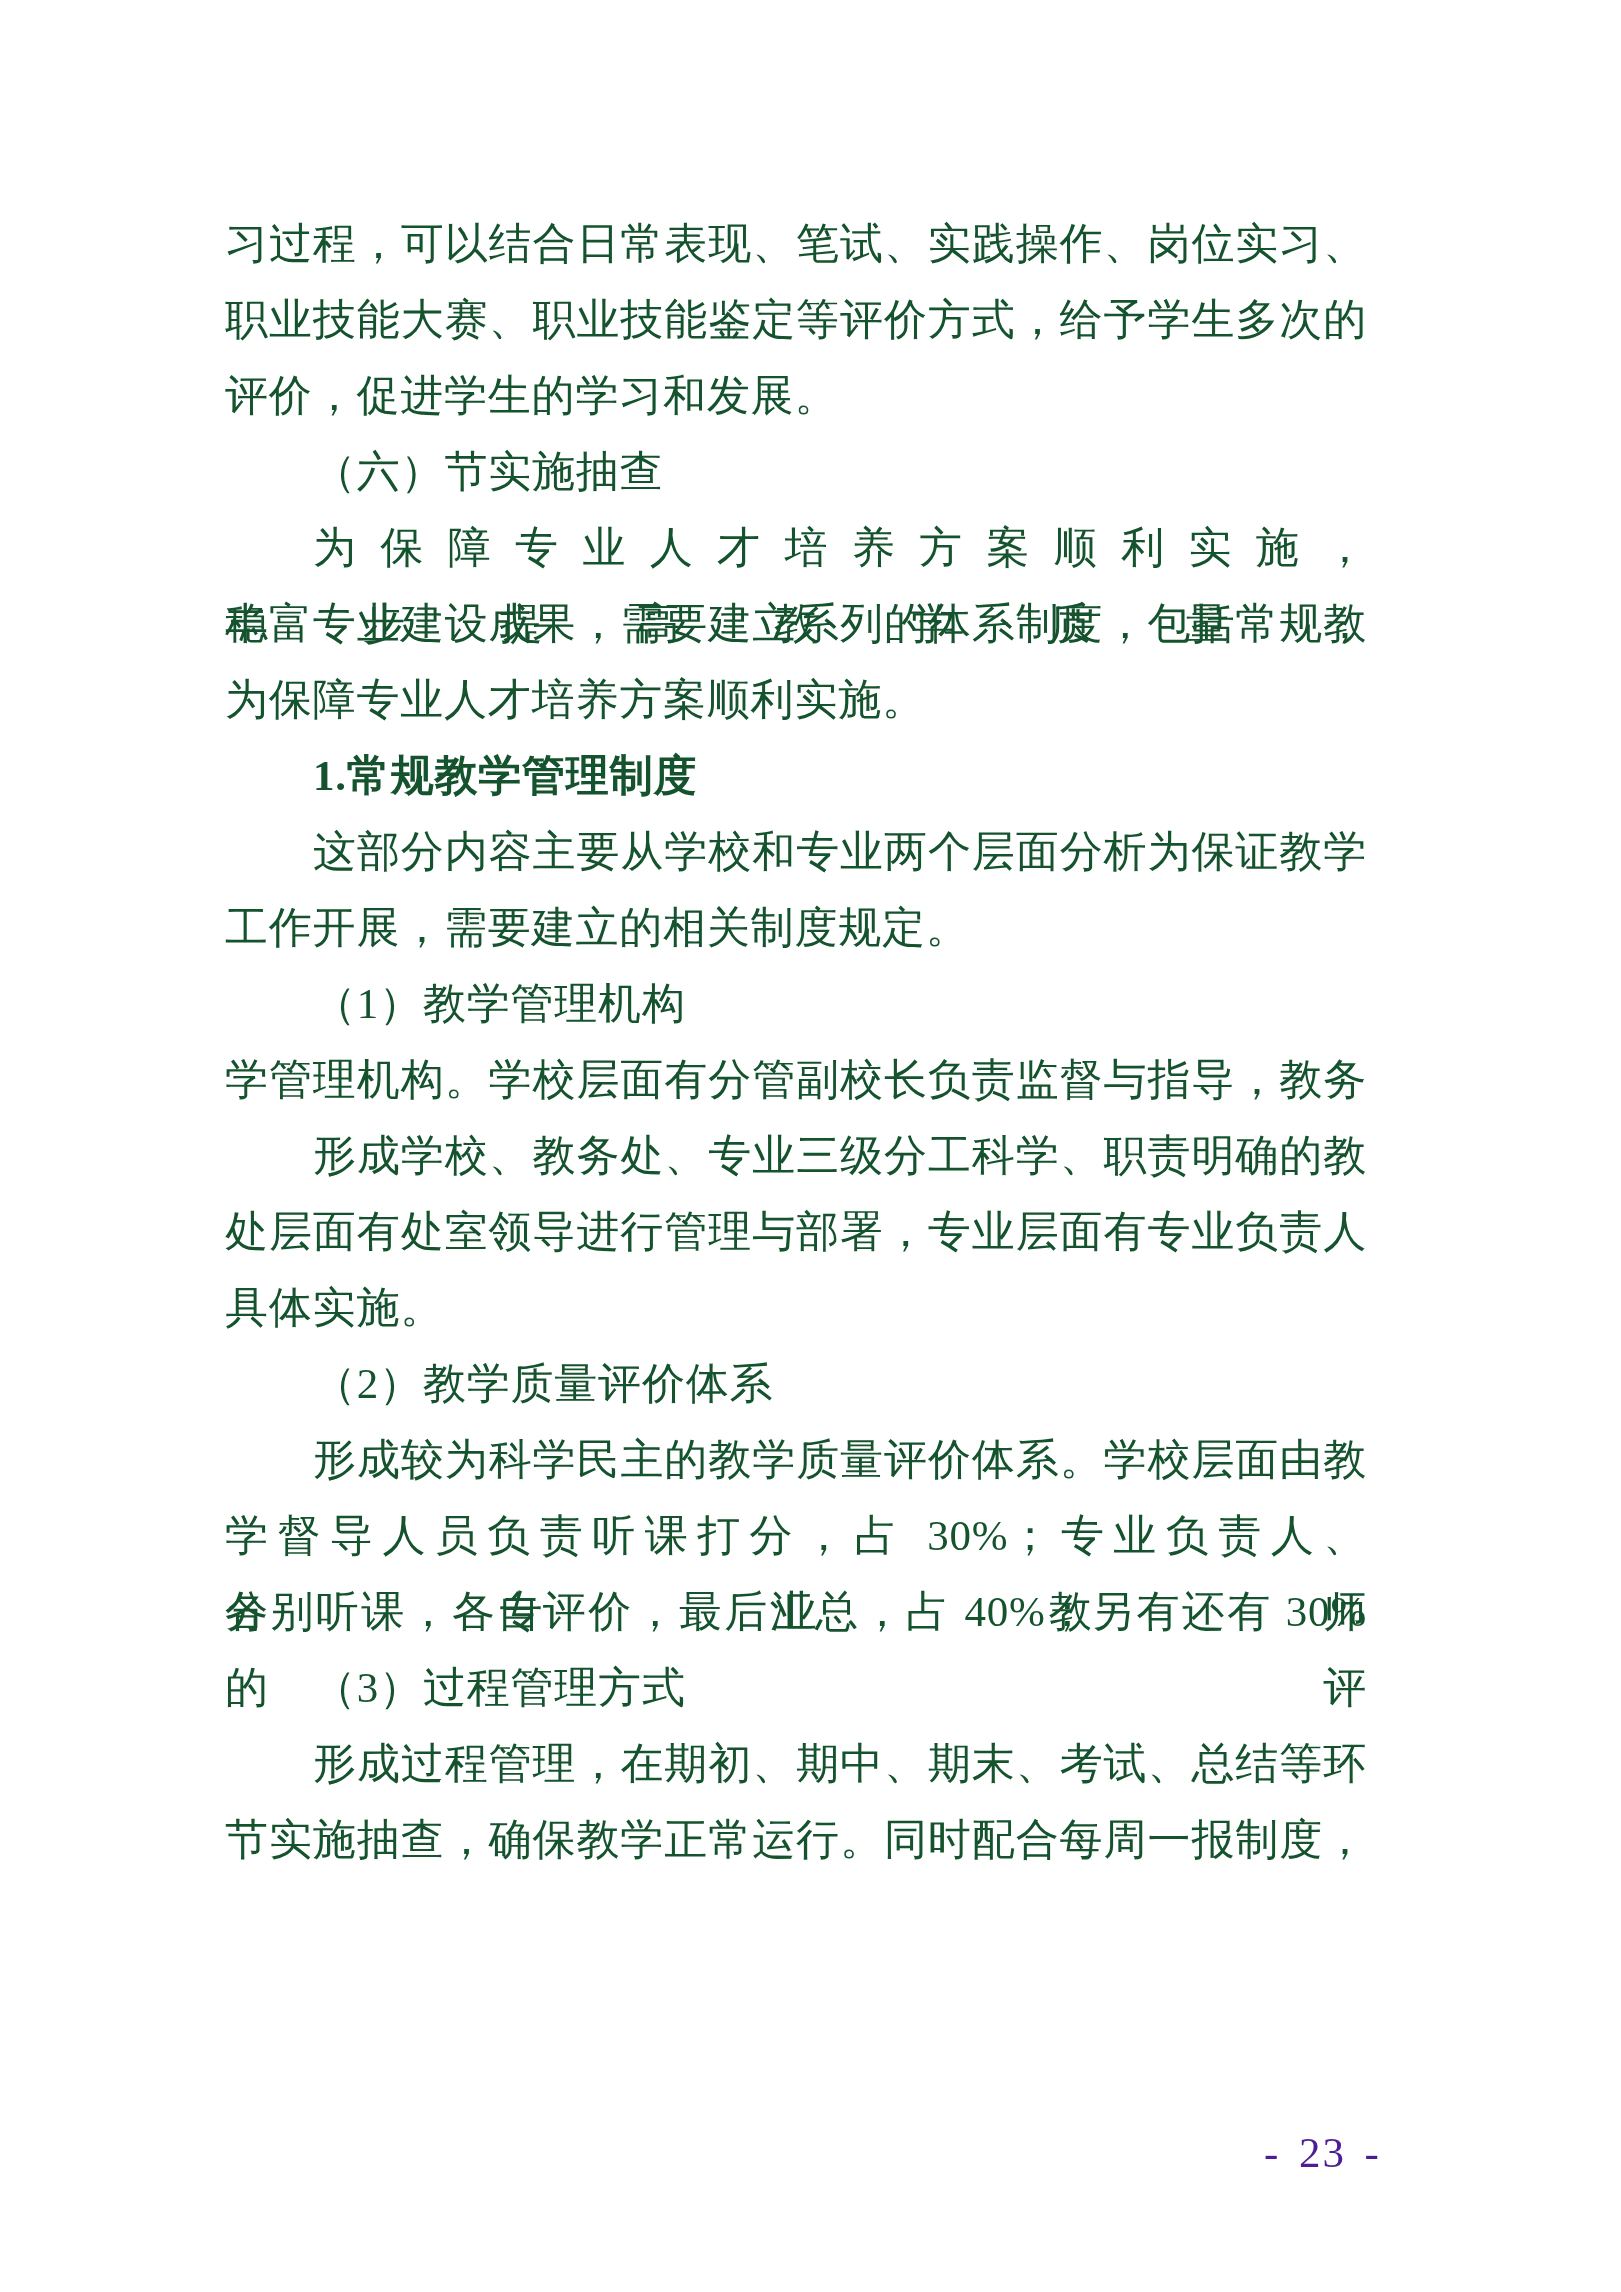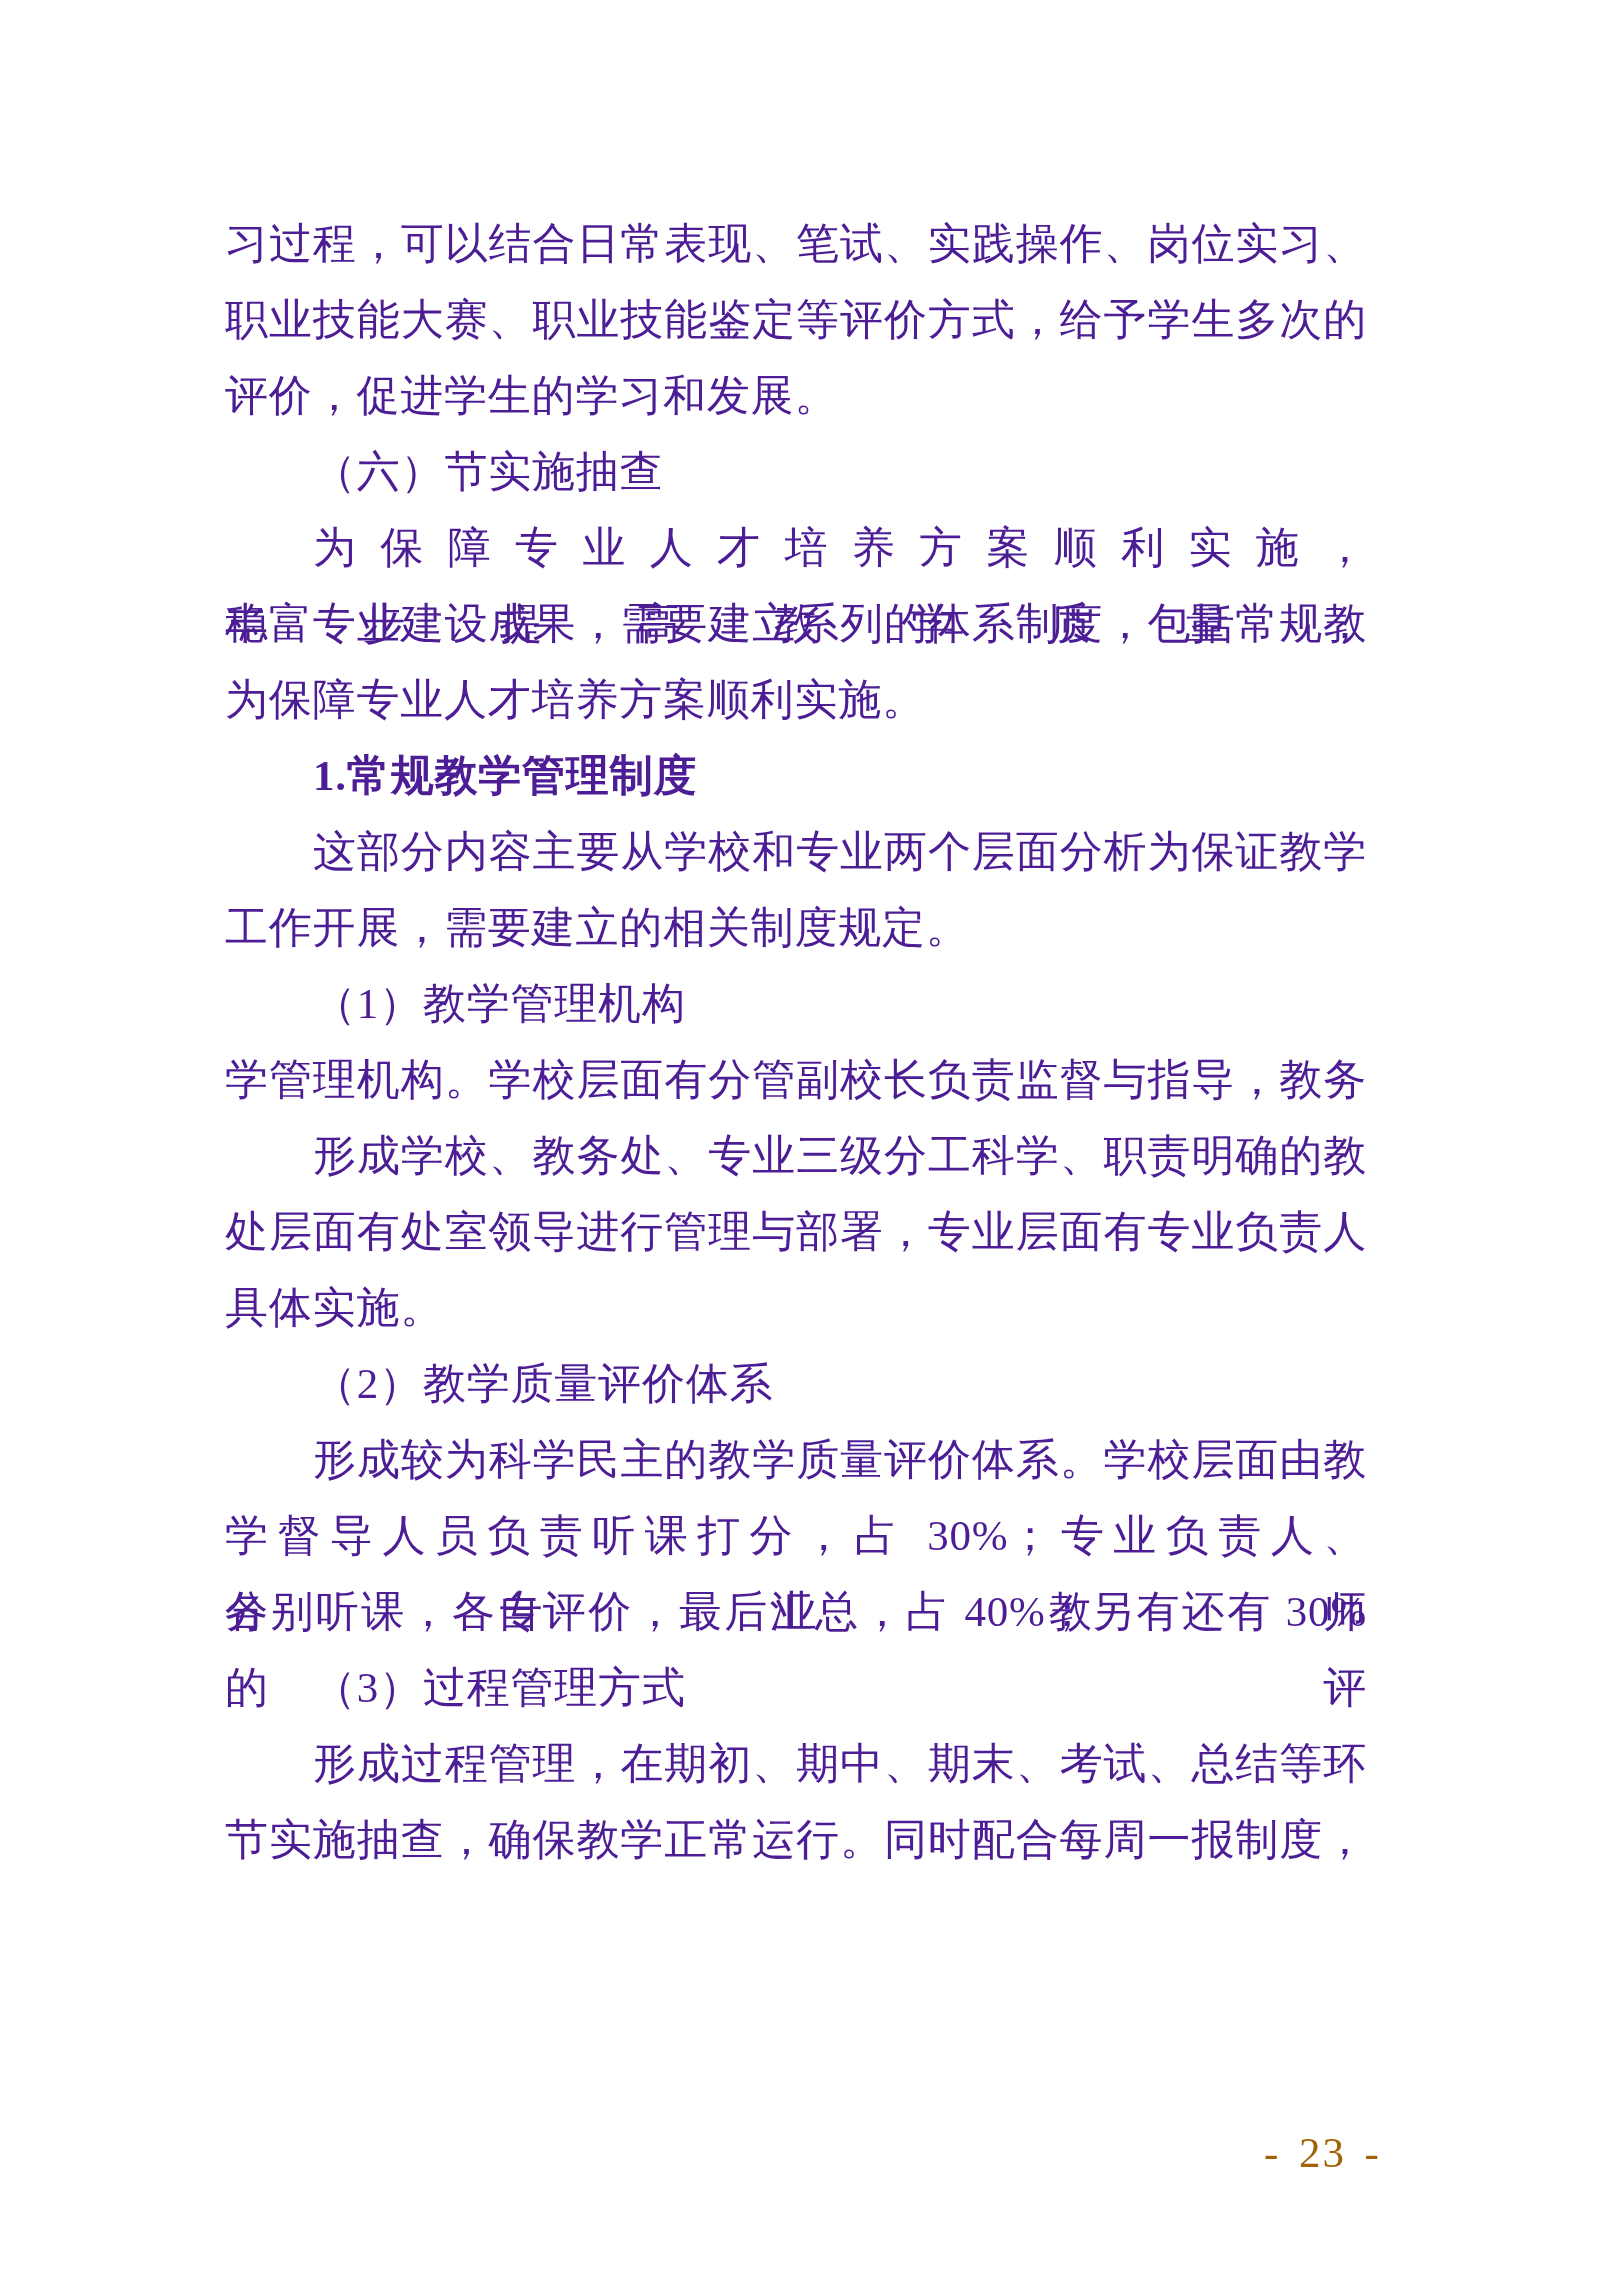--- a/index.html
+++ b/index.html
@@ -20,21 +20,21 @@
     position: absolute;
     left: 225px;
     top: 206px;
     width: 1142px;
   }
   .line {
     font-size: 43px;
     line-height: 76px;
     height: 76px;
     letter-spacing: 0.8px;
-    color: #4c1d95;
+    color: #14532d;
     white-space: nowrap;
     text-align: justify;
     white-space: normal;
     word-break: keep-all;
   }
   .line.fill {
     text-align-last: justify;
   }
   .line.shortline {
     text-align-last: left;
@@ -46,21 +46,21 @@
     font-weight: bold;
   }
   .page-number {
     position: absolute;
     left: 1264px;
     top: 2129px;
     font-size: 43px;
     line-height: 47px;
     letter-spacing: 2px;
     word-spacing: 5.9px;
-    color: #a16207;
+    color: #4c1d95;
     font-family: "Liberation Serif", "DejaVu Serif", serif;
   }
 </style>
 </head>
 <body>
 
 <div class="page">
   <div class="text-block">
     <div class="line fill">习过程，可以结合日常表现、笔试、实践操作、岗位实习、</div>
     <div class="line fill">职业技能大赛、职业技能鉴定等评价方式，给予学生多次的</div>

